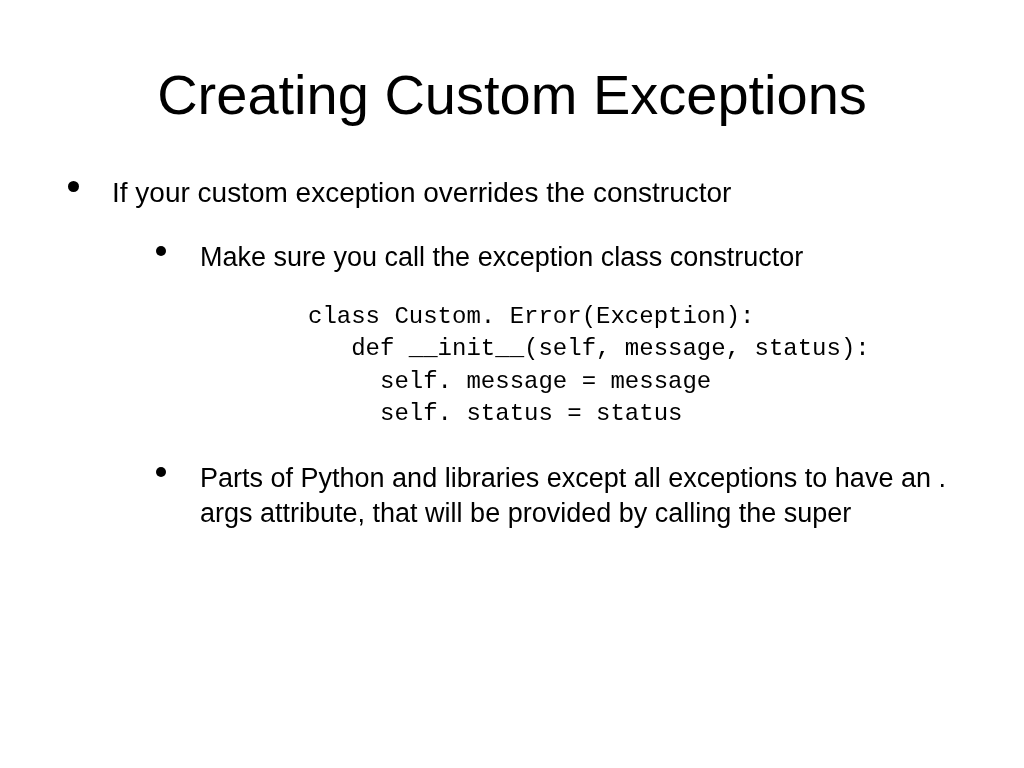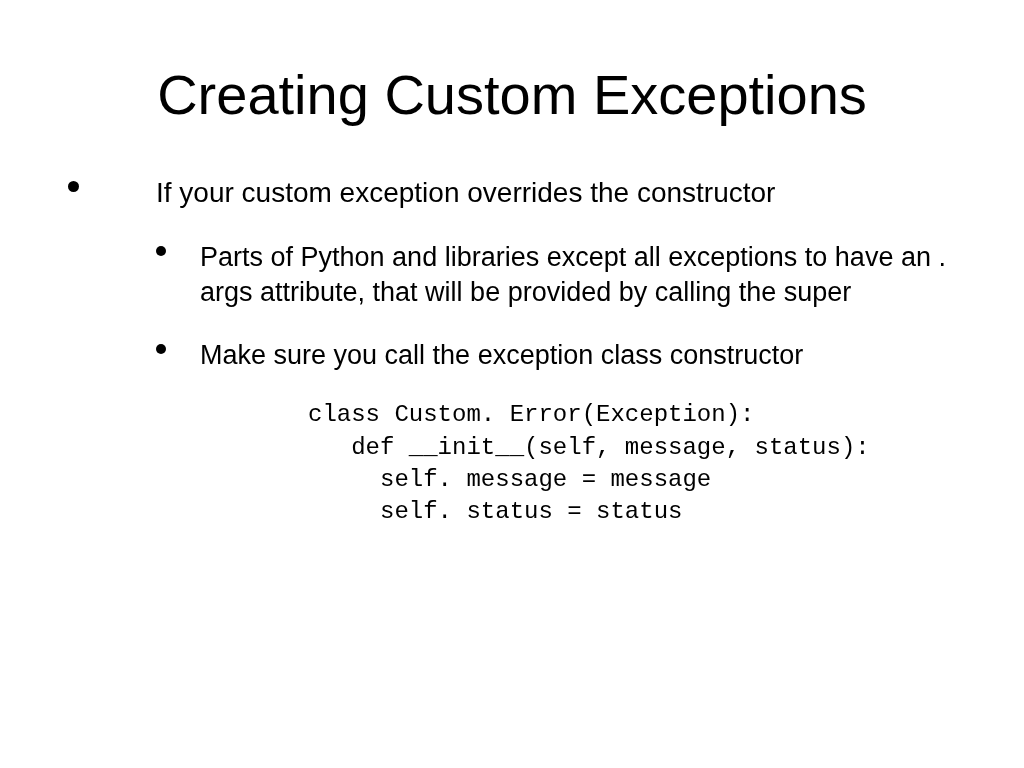--- a/index.html
+++ b/index.html
@@ -42,21 +42,20 @@
     left: 8px;
     top: 6px;
     width: 11px;
     height: 11px;
     background: #000;
     border-radius: 50%;
   }
   .l1-text {
     font-size: 28px;
     line-height: 1.25;
-    margin-left: 44px;
   }
   ul.inner {
     list-style: none;
     margin: 30px 0 0 0;
     padding: 0 0 0 40px;
   }
   ul.inner > li {
     position: relative;
     padding-left: 48px;
     margin-bottom: 28px;
@@ -91,30 +90,30 @@
 
   <div class="content">
     <ul class="outer">
       <li>
         <span class="bullet-dot"></span>
         <div class="l1-text">If your custom exception overrides the constructor</div>
 
         <ul class="inner">
           <li>
             <span class="bullet-dot"></span>
-            <div class="l2-text">Parts of Python and libraries except all exceptions to have an . args attribute, that will be provided by calling the super</div>
-          </li>
-
-          <li>
-            <span class="bullet-dot"></span>
             <div class="l2-text">Make sure you call the exception class constructor</div>
 
             <div class="code-block">class Custom. Error(Exception):
    def __init__(self, message, status):
      self. message = message
      self. status = status</div>
+          </li>
+
+          <li>
+            <span class="bullet-dot"></span>
+            <div class="l2-text">Parts of Python and libraries except all exceptions to have an . args attribute, that will be provided by calling the super</div>
           </li>
         </ul>
       </li>
     </ul>
   </div>
 
 </div>
 
 </body></html>

